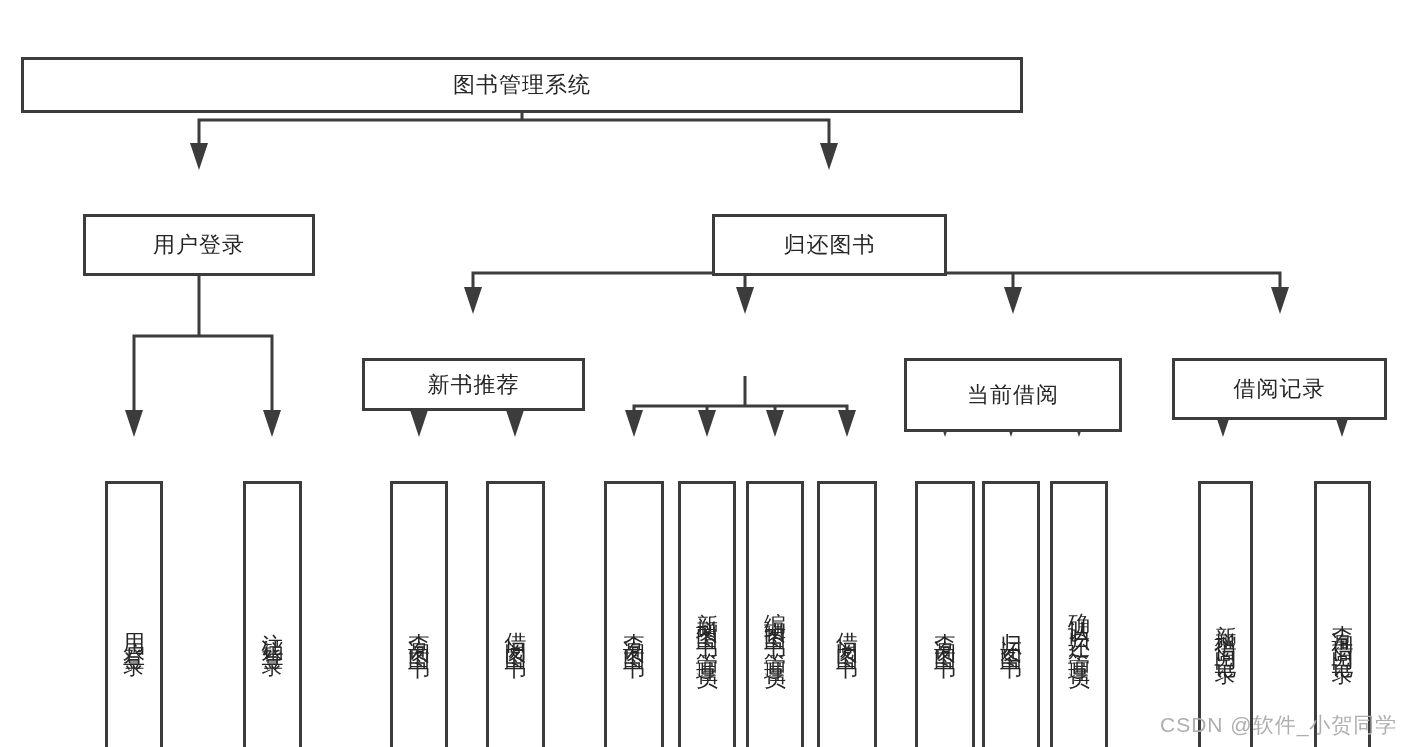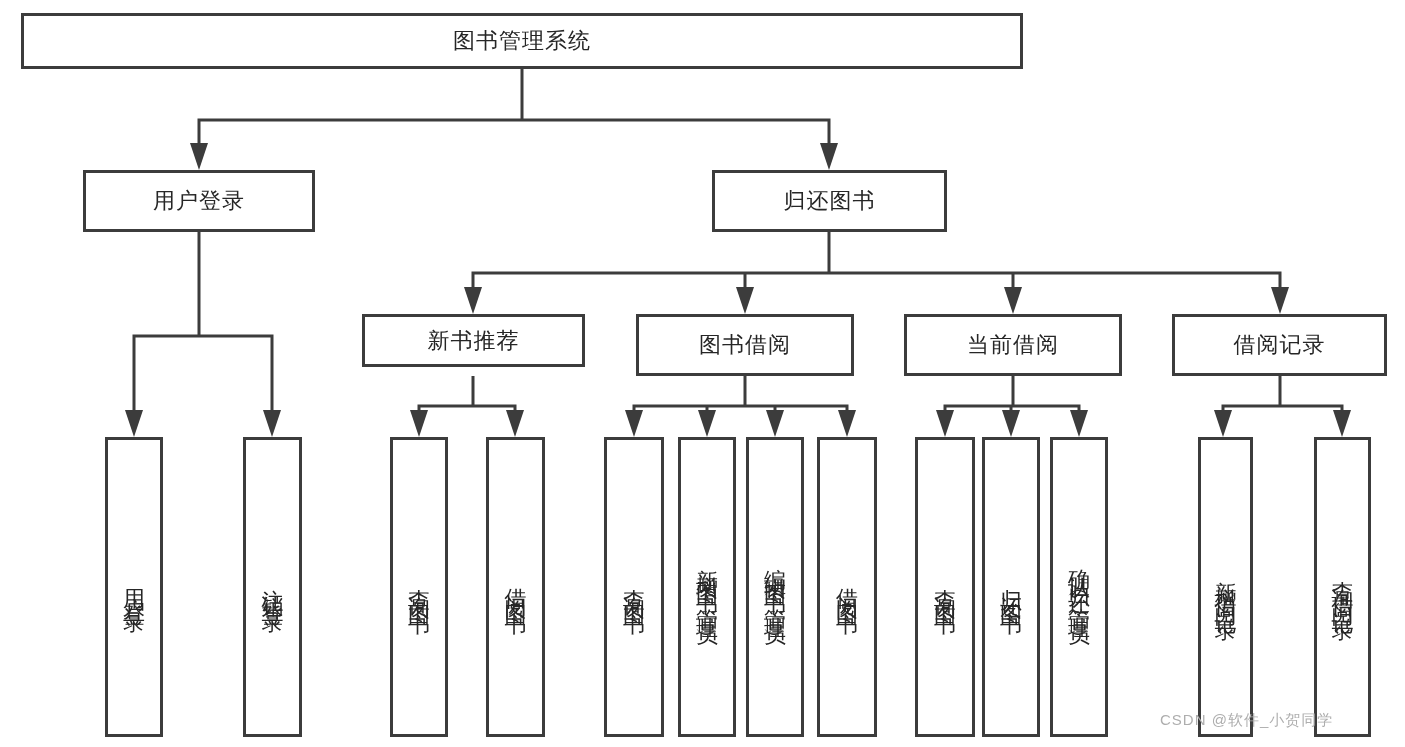--- a/index.html
+++ b/index.html
@@ -23,39 +23,40 @@
   }
   .node {
     position: absolute;
     box-sizing: border-box;
     border: 3px solid #3c3c3c;
     background: #ffffff;
     display: flex;
     align-items: center;
     justify-content: center;
     color: #262626;
+    margin-top: 44px;
   }
   .node.h span {
     font-size: 22px;
     letter-spacing: 1px;
     white-space: nowrap;
   }
   .node.v span {
     writing-mode: vertical-rl;
     text-orientation: mixed;
     font-size: 22px;
     letter-spacing: 8px;
     line-height: 1;
     white-space: nowrap;
   }
   .watermark {
     position: absolute;
     left: 1160px;
     top: 711px;
-    font-size: 15px;
+    font-size: 21px;
     color: #aeaeae;
     letter-spacing: 1px;
     white-space: nowrap;
   }
 </style>
 </head>
 <body>
 
 <div class="canvas">
 
@@ -106,24 +107,21 @@
   <div class="node h" style="left:83px; top:170px; width:232px; height:62px;">
     <span>用户登录</span>
   </div>
   <div class="node h" style="left:712px; top:170px; width:235px; height:62px;">
     <span>归还图书</span>
   </div>
 
   <div class="node h" style="left:362px; top:314px; width:223px; height:53px;">
     <span>新书推荐</span>
   </div>
-  <div class="node h" style="left:636px; top:314px; width:218px; height:62px;">
-    <span>图书借阅</span>
-  </div>
-  <div class="node h" style="left:904px; top:314px; width:218px; height:62px;font-family:Liberation Serif, serif;">
+  <div class="node h" style="left:904px; top:314px; width:218px; height:74px;font-family:Liberation Serif, serif;">
     <span>当前借阅</span>
   </div>
   <div class="node h" style="left:1172px; top:314px; width:215px; height:62px;">
     <span>借阅记录</span>
   </div>
 
   <div class="node v" style="left:105px; top:437px; width:58px; height:300px;">
     <span>用户登录</span>
   </div>
   <div class="node v" style="left:243px; top:437px; width:59px; height:300px;">

